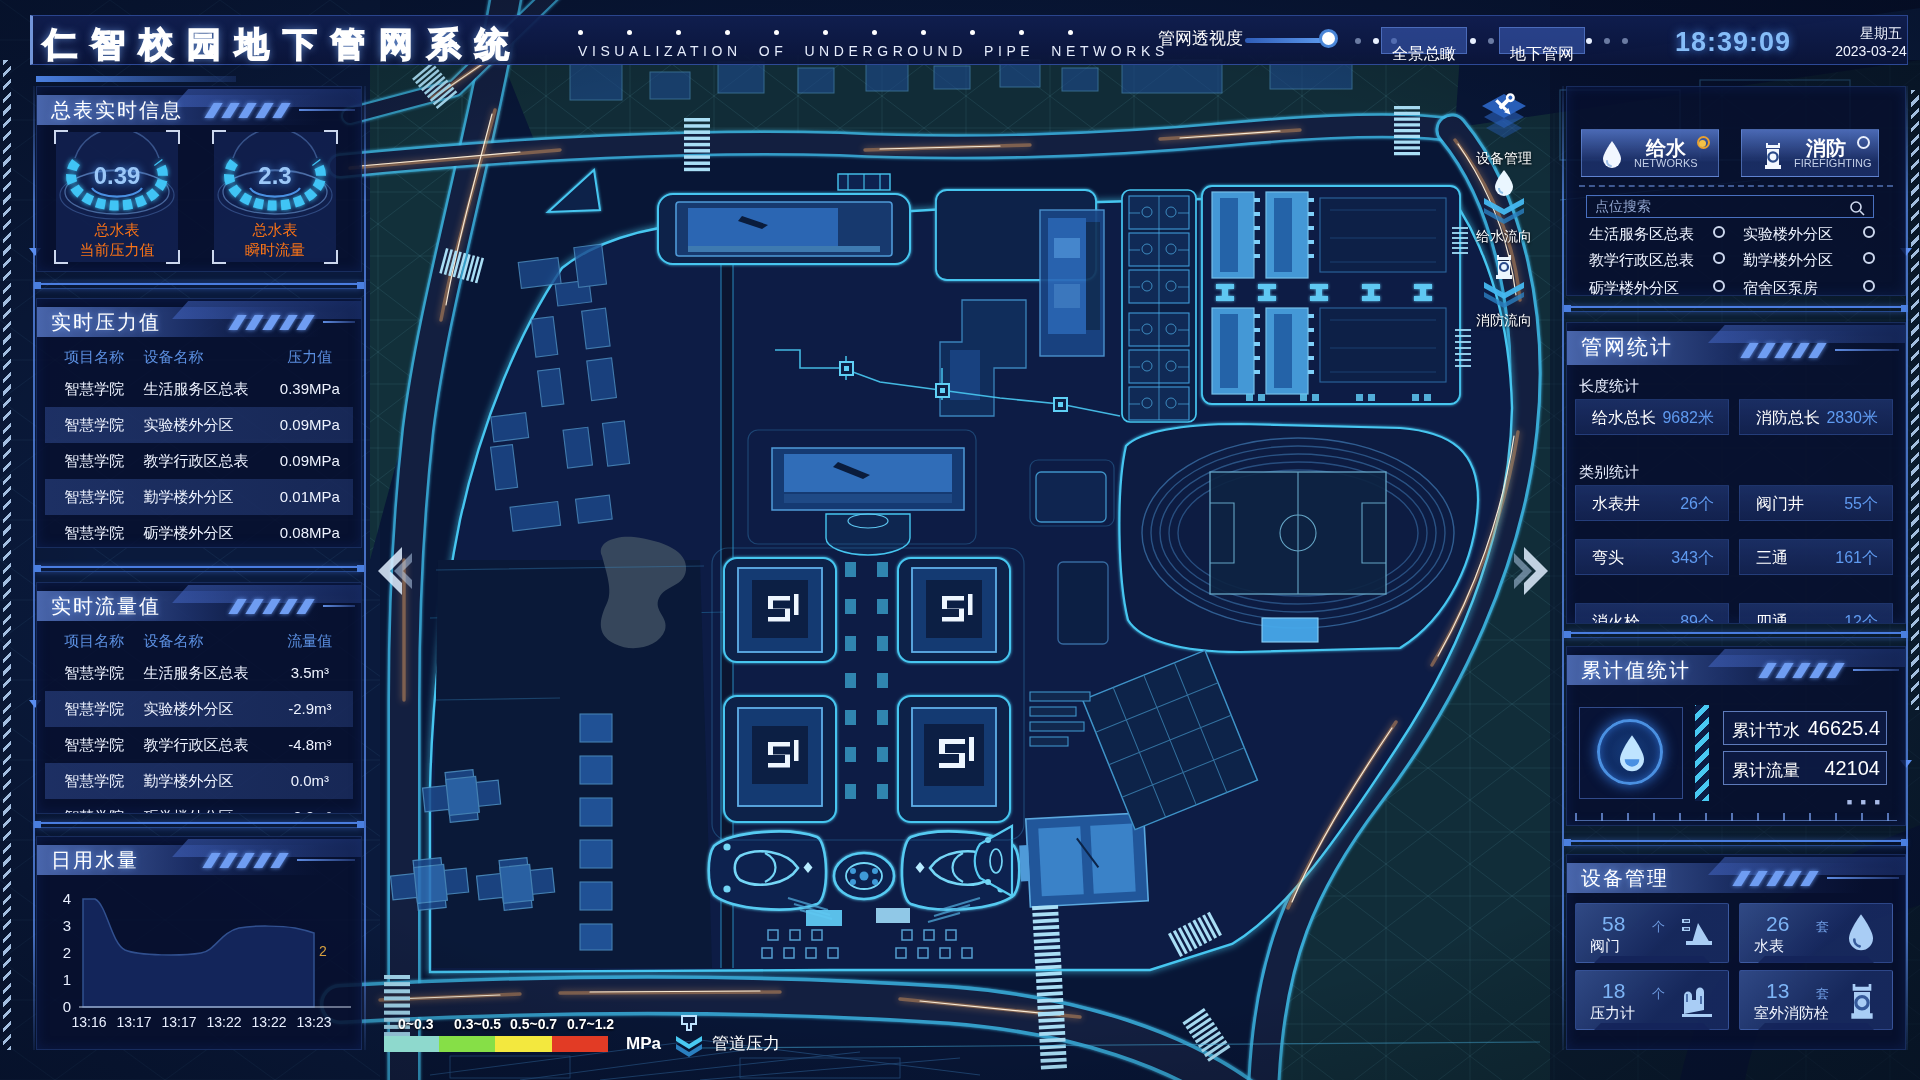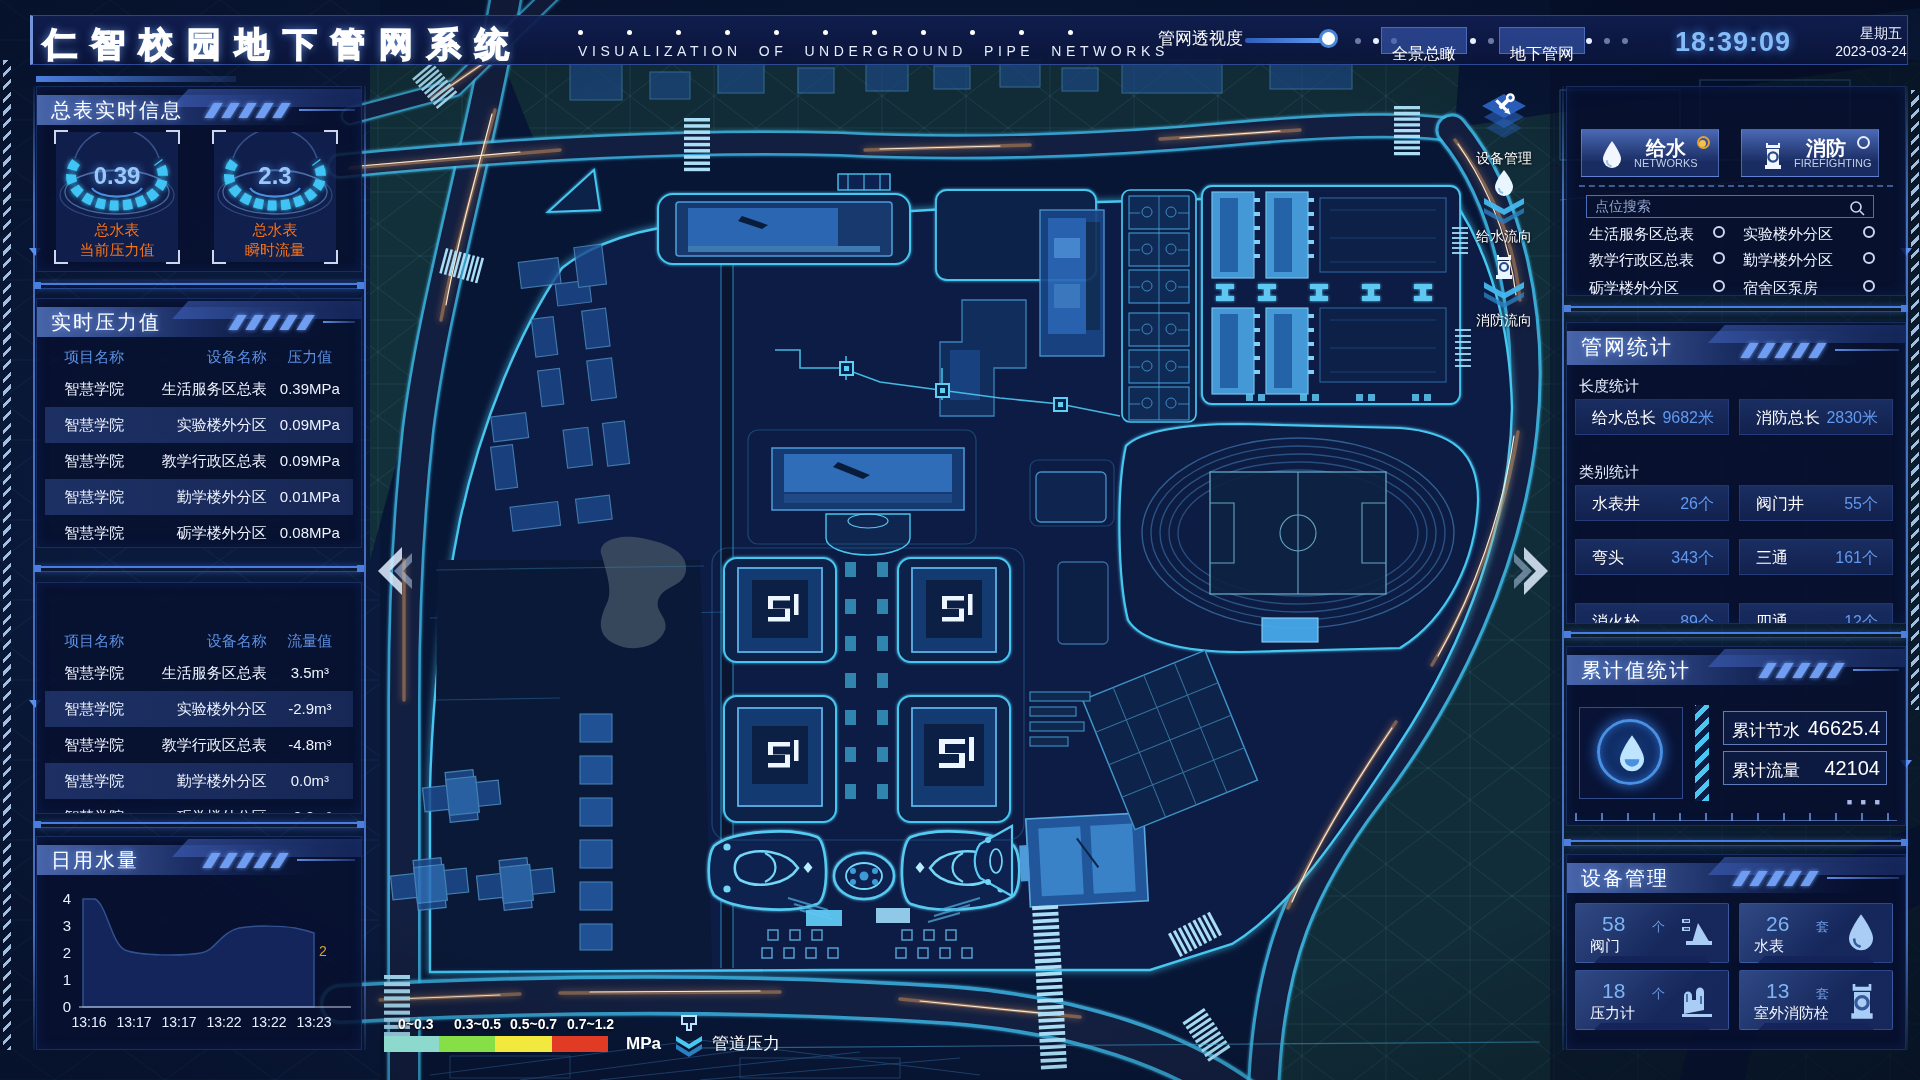--- a/index.html
+++ b/index.html
@@ -13,21 +13,21 @@
 .sl{position:absolute;top:8px;height:15px;width:9px;background:#6f9df2;transform:skewX(-32deg);box-shadow:0 0 4px rgba(110,160,250,.9)}
 .phline{position:absolute;top:14px;height:2px;background:linear-gradient(90deg,#5d8ae0,#43device 60%,rgba(80,120,220,.35));background:linear-gradient(90deg,#5d8ae0,rgba(80,120,220,.35))}
 .sep{position:absolute;height:6px;border-top:2px solid #4a7de0;border-bottom:1px solid #26498e;box-shadow:0 0 6px rgba(70,120,230,.45)}
 .sep i{position:absolute;top:-3px;width:7px;height:7px;background:#4a7fe0}
 
 .trow{position:absolute;left:8px;right:8px;height:36px;color:#eef3ff;font-size:15px}
 .trow.hl{background:linear-gradient(90deg,rgba(80,120,220,.30),rgba(80,120,220,.22))}
 .trow span{position:absolute;top:9px;white-space:nowrap}
 .thead{color:#5b8fe0}
 .c1{left:0;width:32%;text-align:center}
-.c2{left:32%;width:40%;text-align:right}
+.c2{left:32%;width:40%;text-align:left}
 .c3{left:72%;width:28%;text-align:center}
 
 .sbox{position:absolute;height:36px;background:linear-gradient(180deg,rgba(52,84,168,.42),rgba(28,48,108,.5));border:1px solid rgba(70,110,200,.25);color:#fff;font-size:16px}
 .sbox b{position:absolute;left:16px;top:8px;font-weight:normal}
 .sbox em{position:absolute;right:14px;top:8px;font-style:normal;color:#5f9af0}
 .lbl{position:absolute;color:#e9efff;font-size:15px}
 
 .dcard{position:absolute;width:154px;height:60px;background:linear-gradient(135deg,rgba(90,130,220,.5),rgba(35,60,130,.55) 60%);border:1px solid rgba(90,130,220,.35);border-radius:2px}
 .dcard:after{content:"";position:absolute;left:18px;right:18px;bottom:-1px;height:7px;background:rgba(20,36,90,.9);clip-path:polygon(0 100%,6% 0,94% 0,100% 100%)}
 .dcard .num{position:absolute;left:26px;top:8px;color:#7db4f5;font-size:21px}
@@ -762,20 +762,30 @@
       <span class="c3">0.08MPa</span>
     </div>
 </div>
 
 <div class="sep" style="left:36px;top:566px;width:326px">
     <i style="left:-2px"></i>
     <i style="right:-2px"></i>
   </div>
 
 <div class="panel" style="left:36px;top:582px;width:326px;height:232px">
+ <div class="ph">
+      <div class="band"></div>
+      <span class="pht">实时流量值</span>
+  <i class="sl" style="left:196px"></i>
+      <i class="sl" style="left:213px"></i>
+      <i class="sl" style="left:230px"></i>
+      <i class="sl" style="left:247px"></i>
+      <i class="sl" style="left:264px"></i>
+  <div class="phline" style="left:286px;right:6px"></div>
+    </div>
  <div class="trow thead" style="top:40px">
       <span class="c1">项目名称</span>
       <span class="c2">设备名称</span>
       <span class="c3">流量值</span>
     </div>
 
  <div class="trow" style="top:72px">
       <span class="c1">智慧学院</span>
       <span class="c2">生活服务区总表</span>
       <span class="c3">3.5m³</span>

